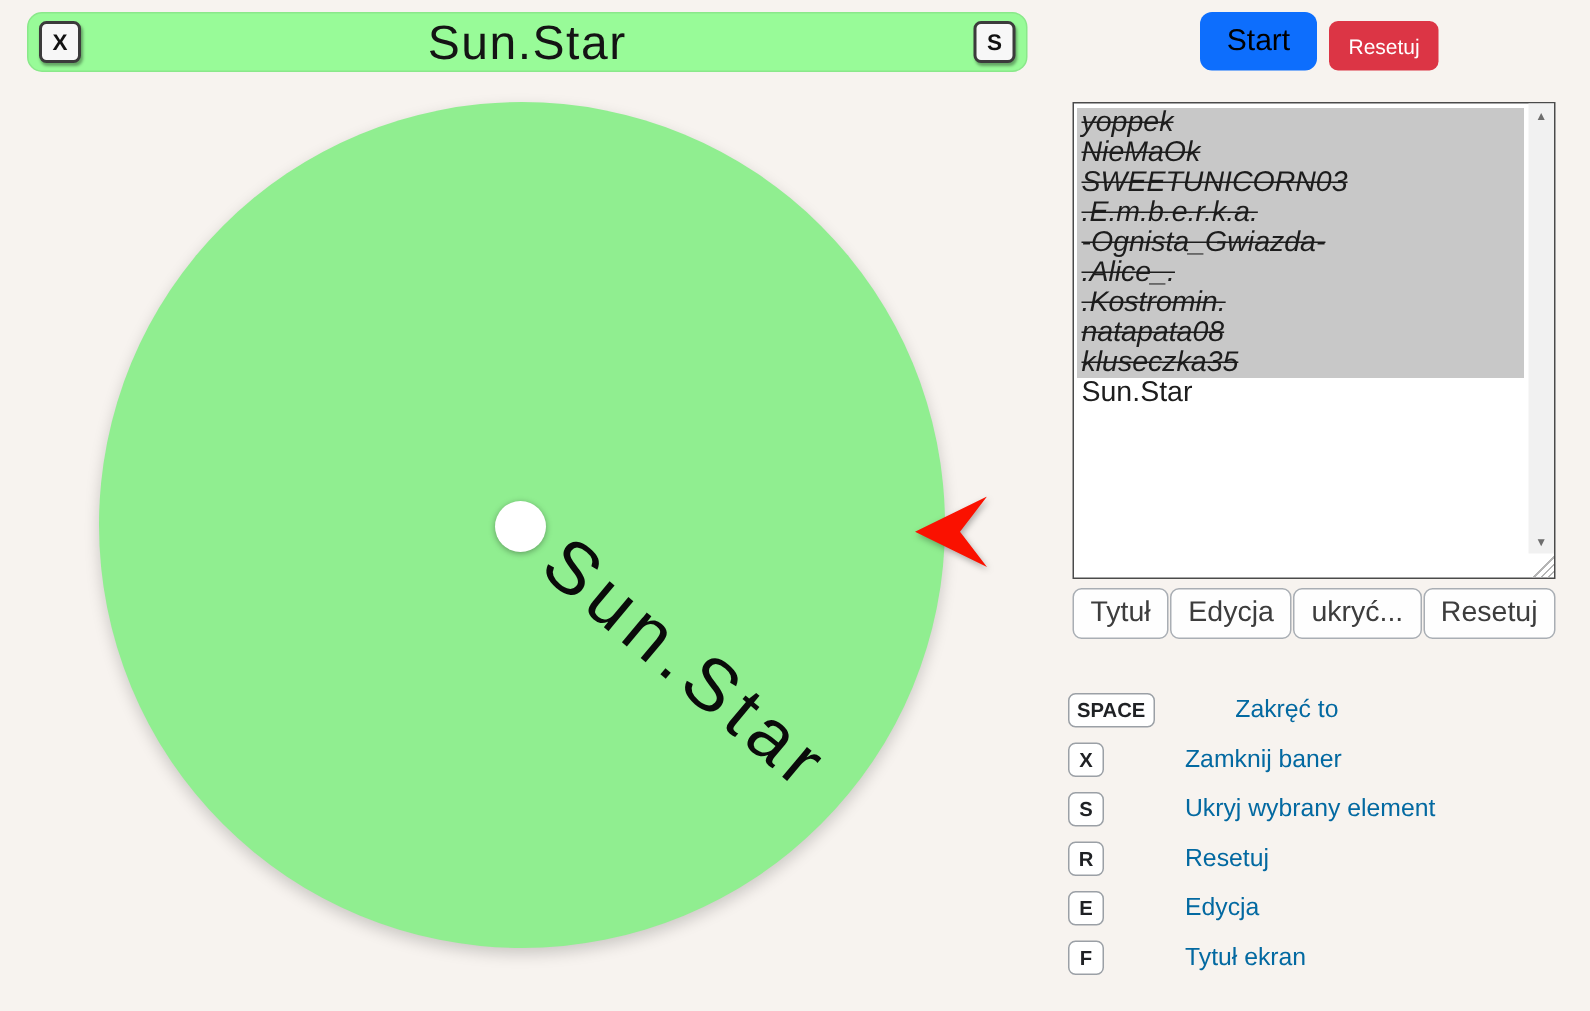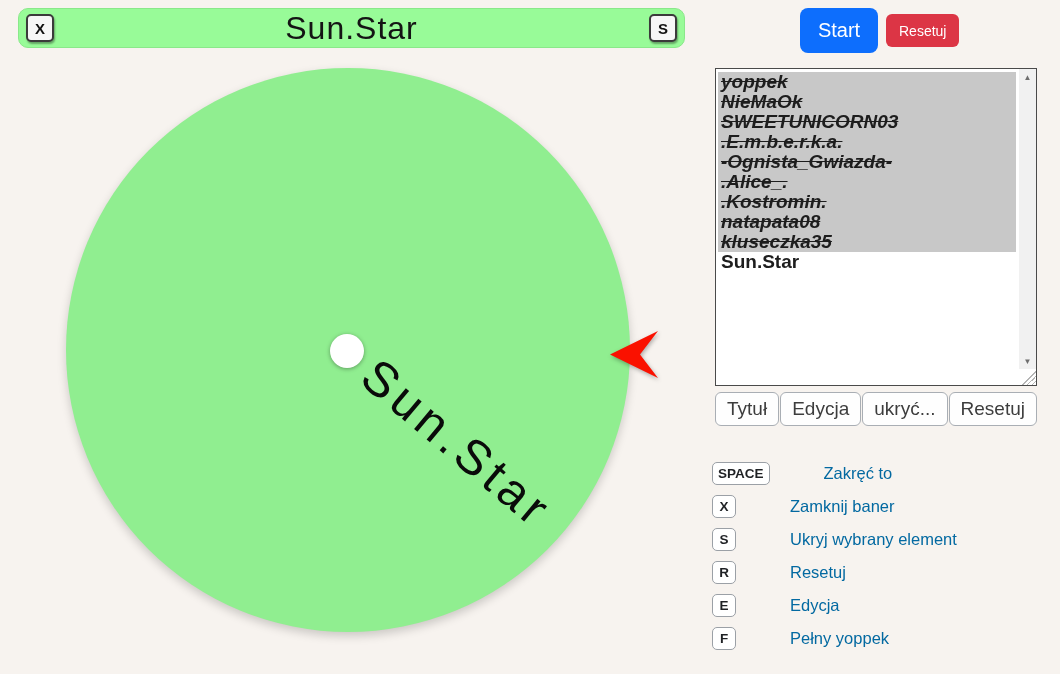--- a/index.html
+++ b/index.html
@@ -59,22 +59,22 @@
     box-shadow:0 1px 4px rgba(0,0,0,.35);
   }
   .pointer {
     position:absolute; left:610px; top:331px; width:48px; height:47px;
     filter:drop-shadow(1px 2px 2px rgba(0,0,0,.30));
   }
   .pointer polygon { fill:var(--pointer-red,#fa1100); }
 
   
   .btn-start {
-    position:absolute; left:800px; top:8px; width:78px; height:45px;
-    background:var(--start-blue,#0d6efd); color:#ffffff;
+    position:absolute; left:800px; top:8px; width:78px; height:39px;
+    background:var(--start-blue,#0d6efd); color:#000000;
     font-family:inherit; font-size:20px;
     border:none; border-radius:8px; cursor:pointer;
   }
   .btn-reset-top {
     position:absolute; left:886px; top:14px; height:33px; padding:0 13px;
     background:var(--reset-red,#dc3545); color:#fff;
     font-family:inherit; font-size:14px;
     border:none; border-radius:6px; cursor:pointer;
   }
 
@@ -84,21 +84,20 @@
     background:#fff; border:1px solid #4a4a4a;
   }
   .list-content {
     position:absolute; left:2px; top:3px; right:20px; bottom:19px;
     overflow:hidden;
   }
   .list-item {
     font-size:19px; line-height:20px; height:20px;
     padding-left:3px; color:#1d1d1d; white-space:nowrap;
     cursor:default;
-    font-weight:bold;
   }
   .list-item.eliminated {
     font-style:italic;
     text-decoration:line-through;
     background:var(--eliminated-bg,#c8c8c8);
   }
   .scrollbar {
     position:absolute; top:0; right:0; width:17px; bottom:16px;
     background:#f1f1f1;
     display:flex; flex-direction:column; justify-content:space-between;
@@ -256,15 +255,15 @@
       <span class="shortcut-label">Resetuj</span>
     </div>
 
     <div class="shortcut-row">
       <span class="keycap">E</span>
       <span class="shortcut-label">Edycja</span>
     </div>
 
     <div class="shortcut-row">
       <span class="keycap">F</span>
-      <span class="shortcut-label">Pełny yoppek</span>
+      <span class="shortcut-label">Tytuł ekran</span>
     </div>
   </div>
 
 </body></html>

